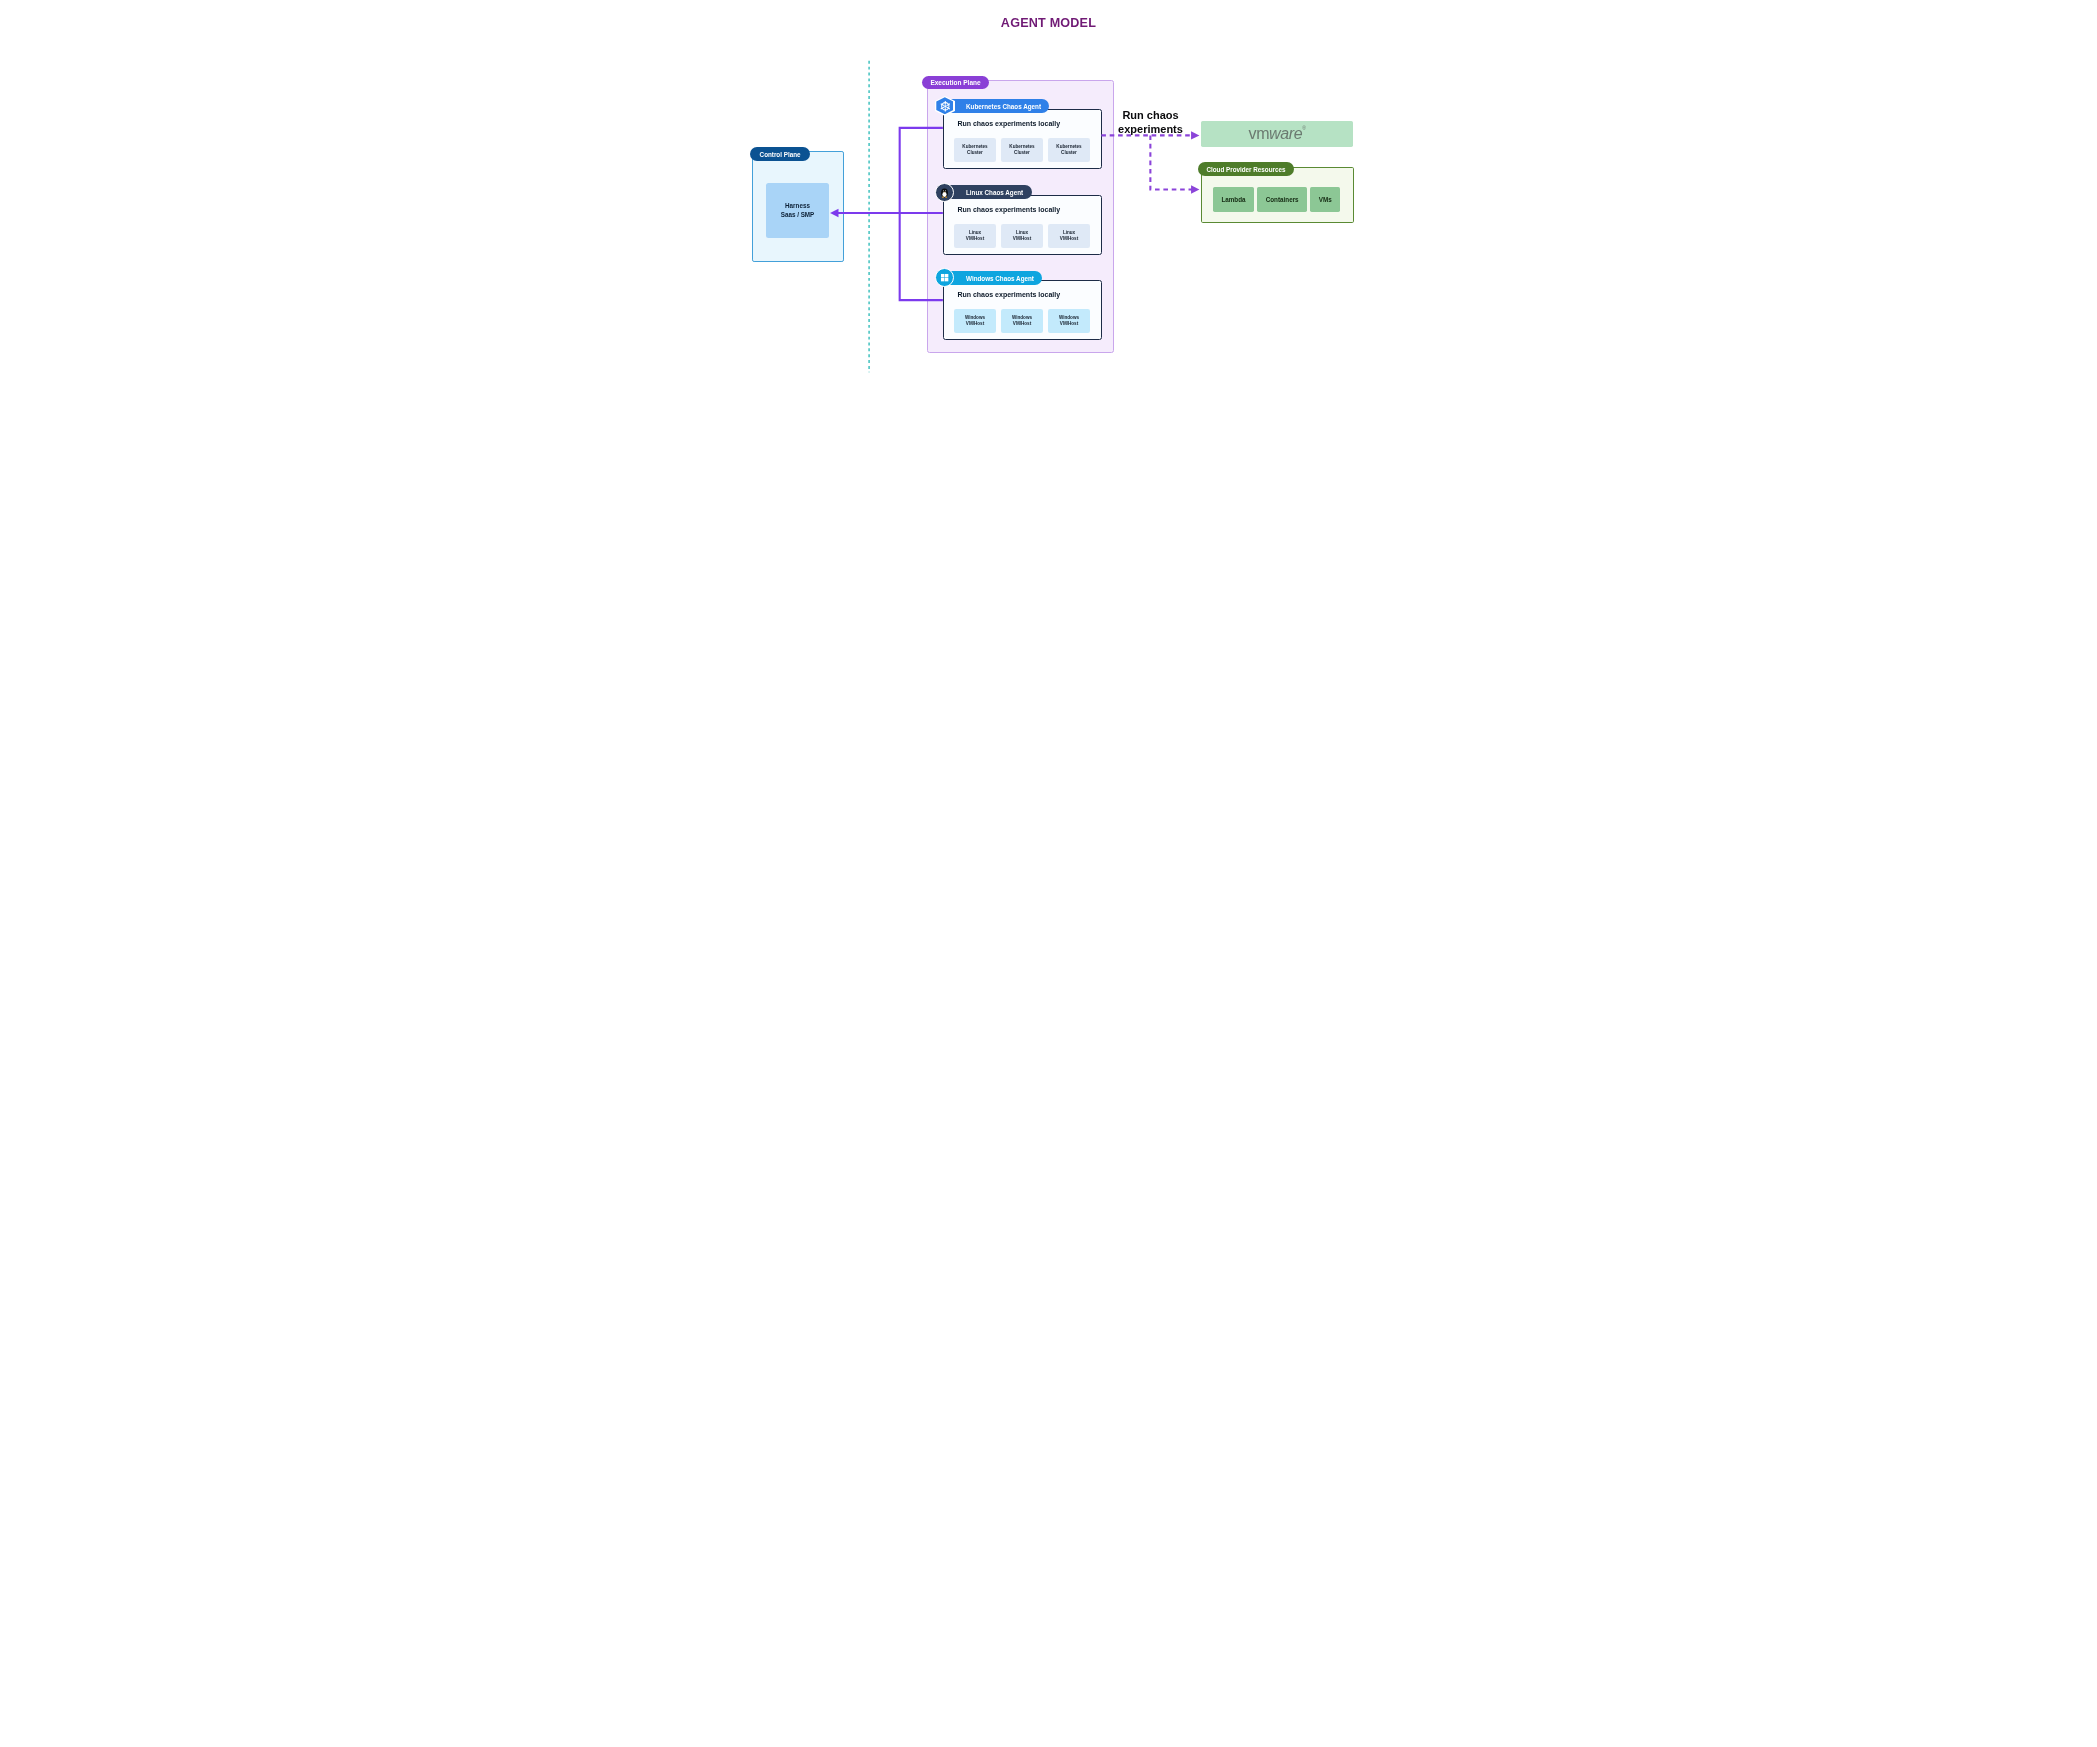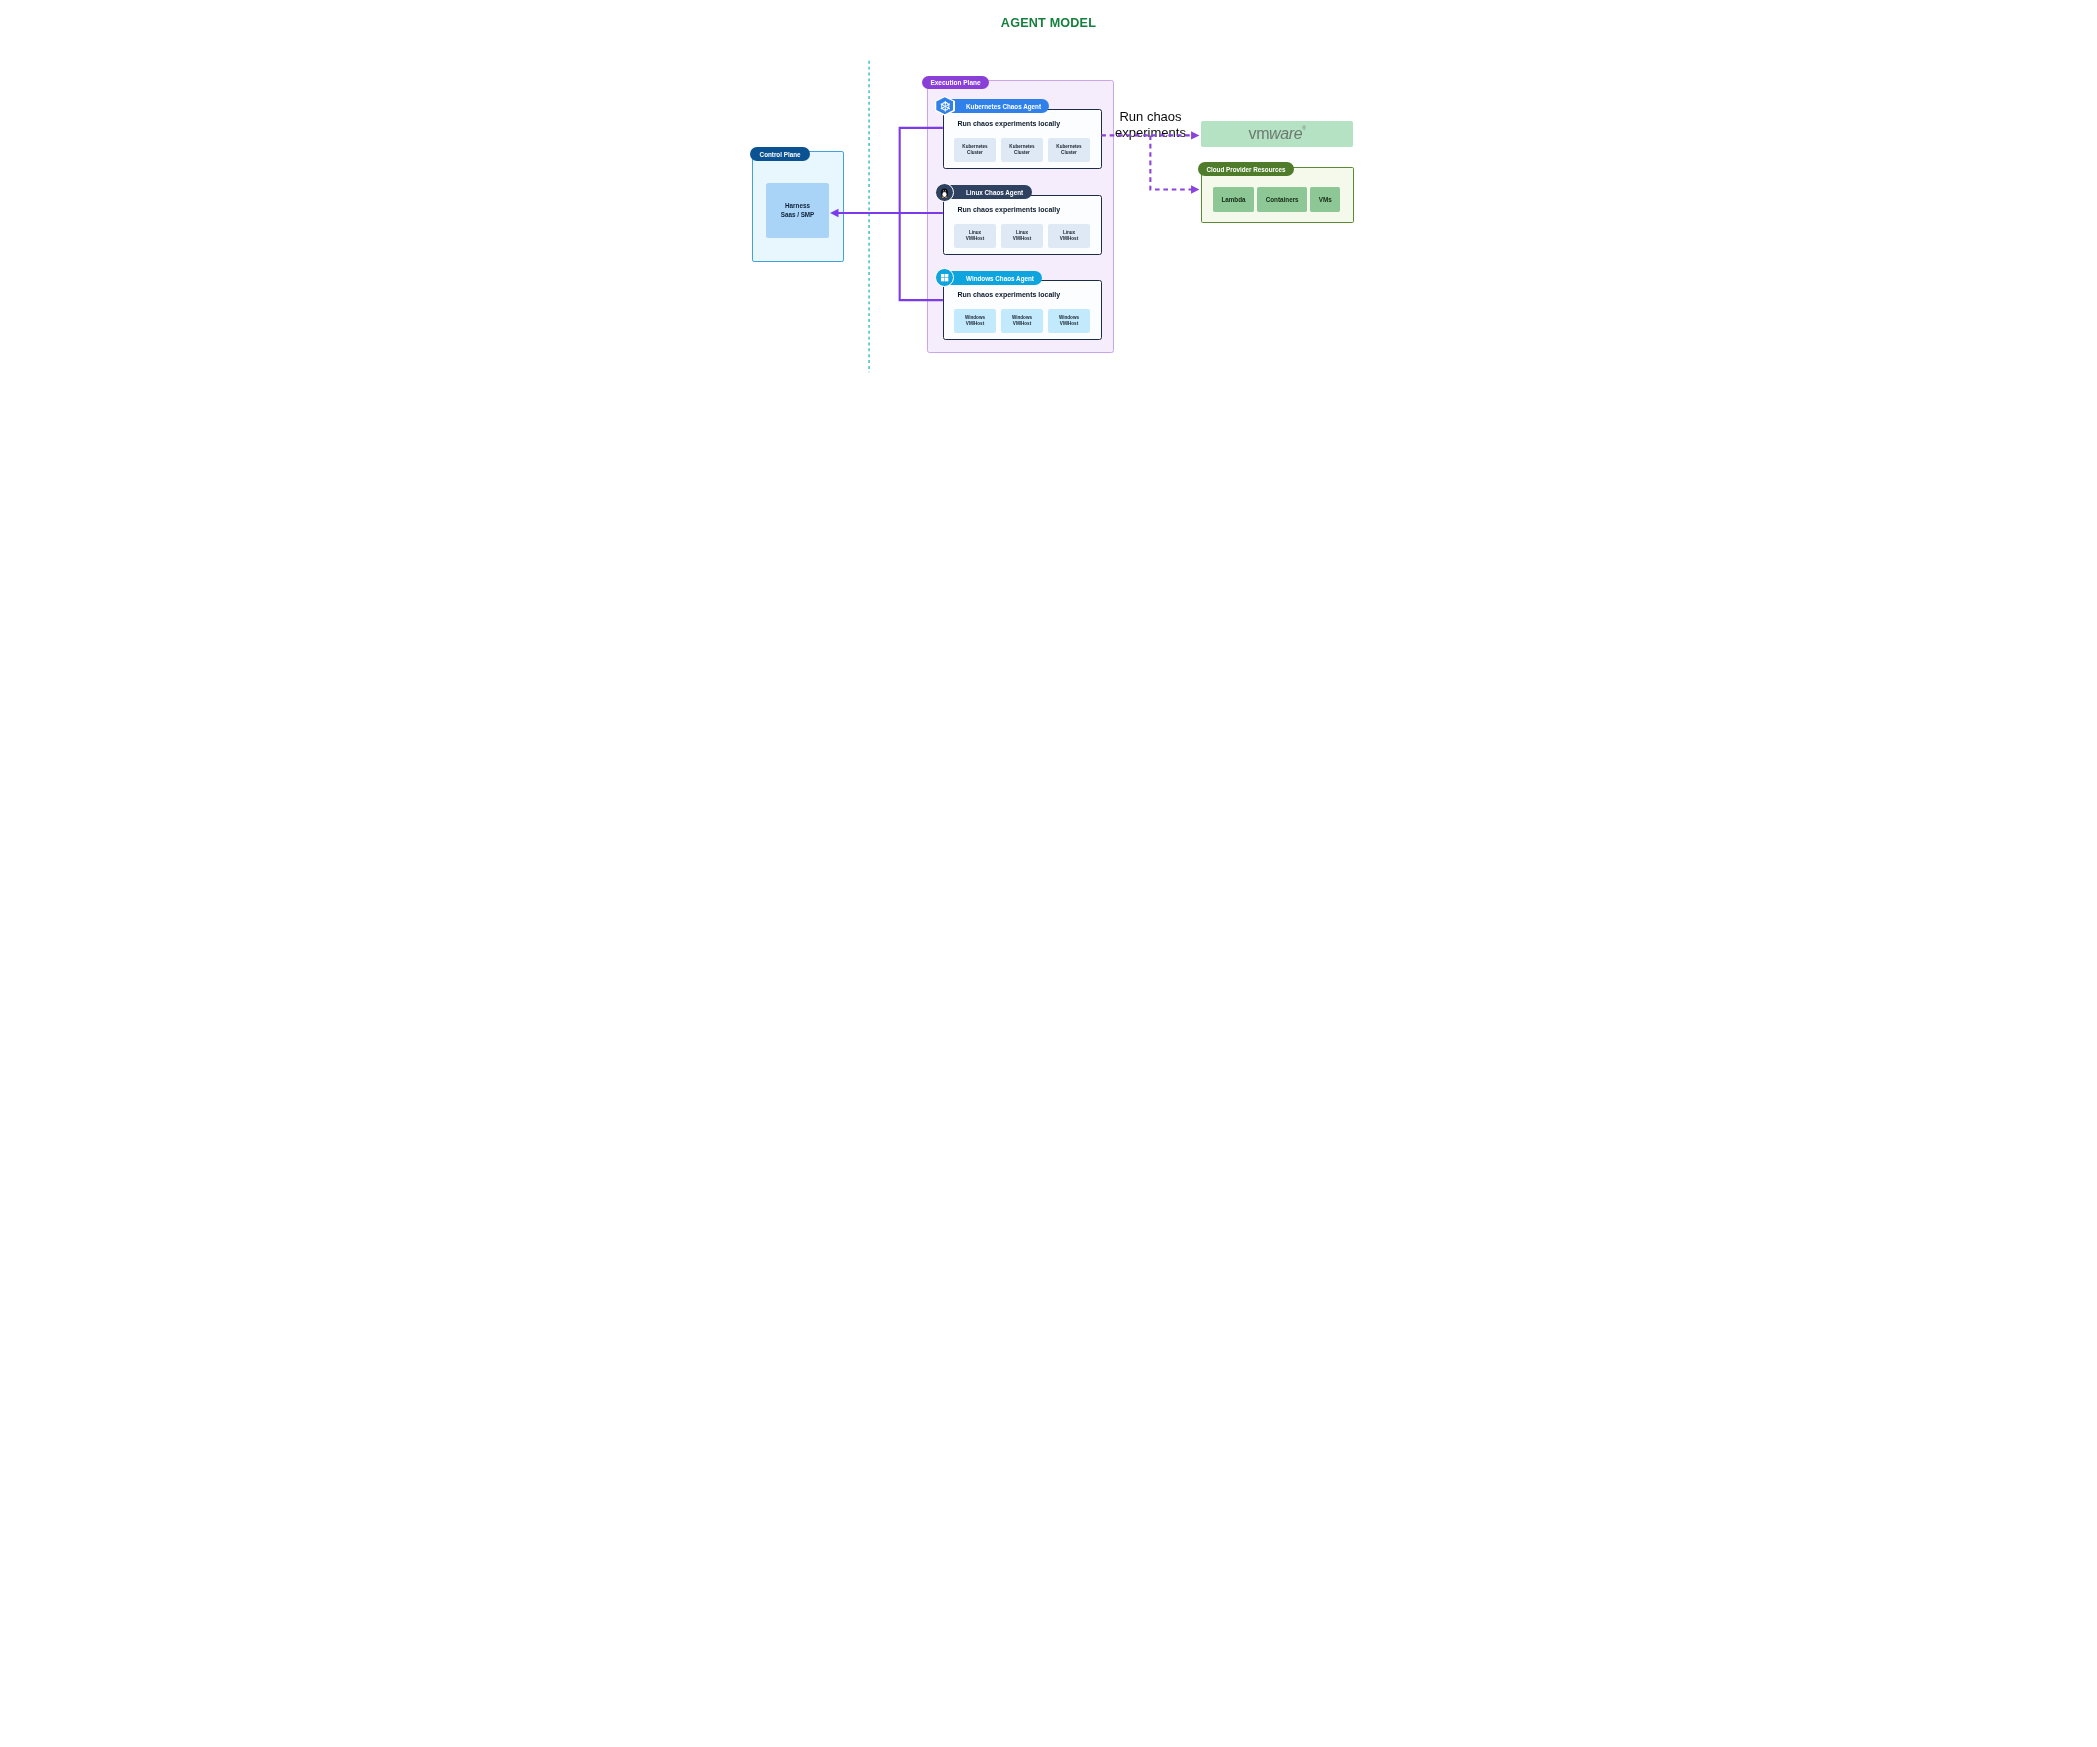--- a/index.html
+++ b/index.html
@@ -1,19 +1,19 @@
 <!DOCTYPE html>
 <html style="font-size:6.7px"><head>
 <meta charset="utf-8">
 <style>
   html,body { margin:0; padding:0; background:#ffffff; font-family:"Liberation Sans",sans-serif; }
   .canvas { position:relative; width:649px; height:384px; margin:0 auto; background:#ffffff; overflow:hidden; }
 
   .title { position:absolute; top:16px; left:0; width:100%; text-align:center;
-           font-size:12.6px; font-weight:800; letter-spacing:0.2px; color:#15803d; }
+           font-size:12.6px; font-weight:800; letter-spacing:0.2px; color:#701a75; }
 
   
   .pill { position:absolute; display:flex; align-items:center; color:#fff;
           font-weight:600; white-space:nowrap; z-index:3; }
   .pill-control   { left:26.4px;  top:147px; height:14px; border-radius:7.1px; padding:0 9.2px; background:#0b5292; font-size:6.3px; }
   .pill-execution { left:198px; top:76px; height:13.4px; border-radius:6.7px; padding:0 8.4px; background:#8a3fd6; font-size:6.5px; }
   .pill-cloud     { left:474px; top:162px; height:14px; border-radius:7.1px; padding:0 8.4px; background:#4e7c2a; font-size:6.3px; }
   .agent-pill     { left:216px; height:14.3px; border-radius:7.1px; padding:0 8.4px 0 26px; font-size:6.3px; }
   .pill-k8s     { top:99px; background:#2f80e8; }
   .pill-linux   { top:185px; background:#2f4160; }
@@ -49,21 +49,21 @@
   .card-windows { top:280px; }
   .card-heading { position:absolute; left:13.4px; top:9.6px; font-size:7px; font-weight:700; color:#0b1828; }
   .node-row { position:absolute; left:10px; top:28px; display:flex; gap:5px; }
   .node { width:42px; height:23.5px; border-radius:2.1px; display:flex; align-items:center; justify-content:center;
           text-align:center; font-size:4.6px; font-weight:700; line-height:1.3; color:#18222f; white-space:pre-line; }
   .node-blue { background:#dfe9f6; }
   .node-cyan { background:#c3eafc; }
 
   
   .run-chaos-label { position:absolute; left:390px; top:109px; width:73px; text-align:center;
-                     font-size:13px; font-weight:400; color:#0b0b0d; white-space:pre-line; line-height:1.25; z-index:2; }
+                     font-size:11px; font-weight:700; color:#0b0b0d; white-space:pre-line; line-height:1.25; z-index:2; }
 
   .vmware-box { position:absolute; left:477px; top:121px; width:152px; height:26px;
                 background:#b6e2c4; border-radius:1.7px; display:flex; align-items:center; justify-content:center; z-index:1; }
   .vmware-logo { color:#6b7a70; font-size:16px; letter-spacing:-0.4px; line-height:1; }
   .vmware-bold { font-weight:400; }
   .vmware-light { font-weight:400;font-style:italic; }
   .vmware-reg { font-size:5px; vertical-align:top; font-weight:400; }
 
   .cloud-box { position:absolute; left:477px; top:167px; width:153px; height:56px; box-sizing:border-box;
                background:#f4f9ec; border:0.6px solid #5a8a33; border-radius:1.7px; z-index:1; }

